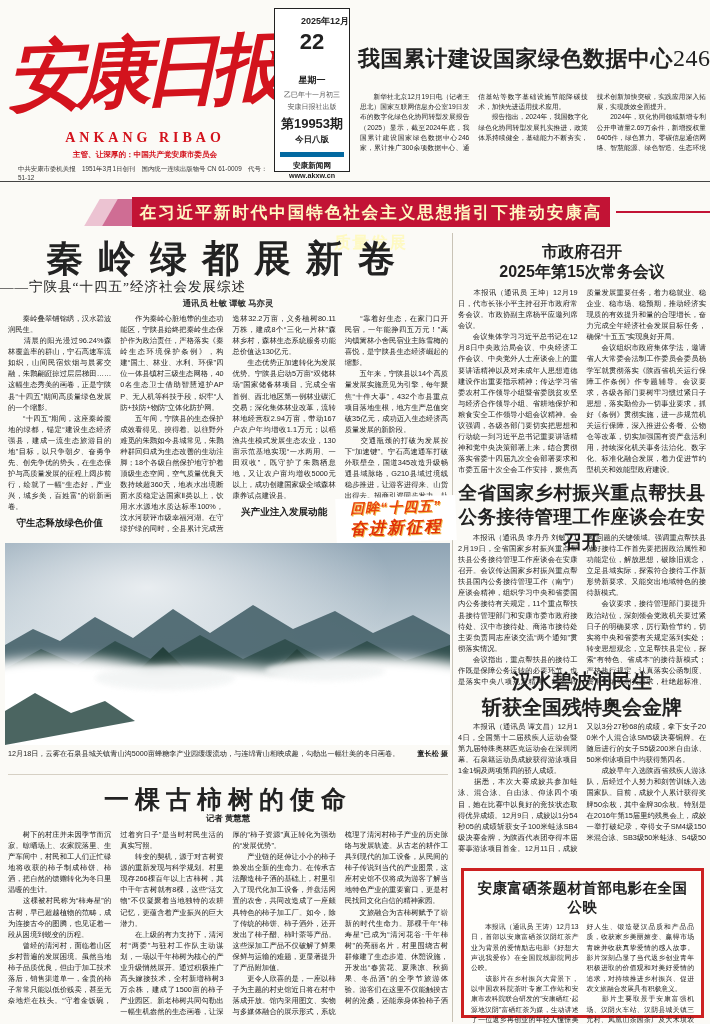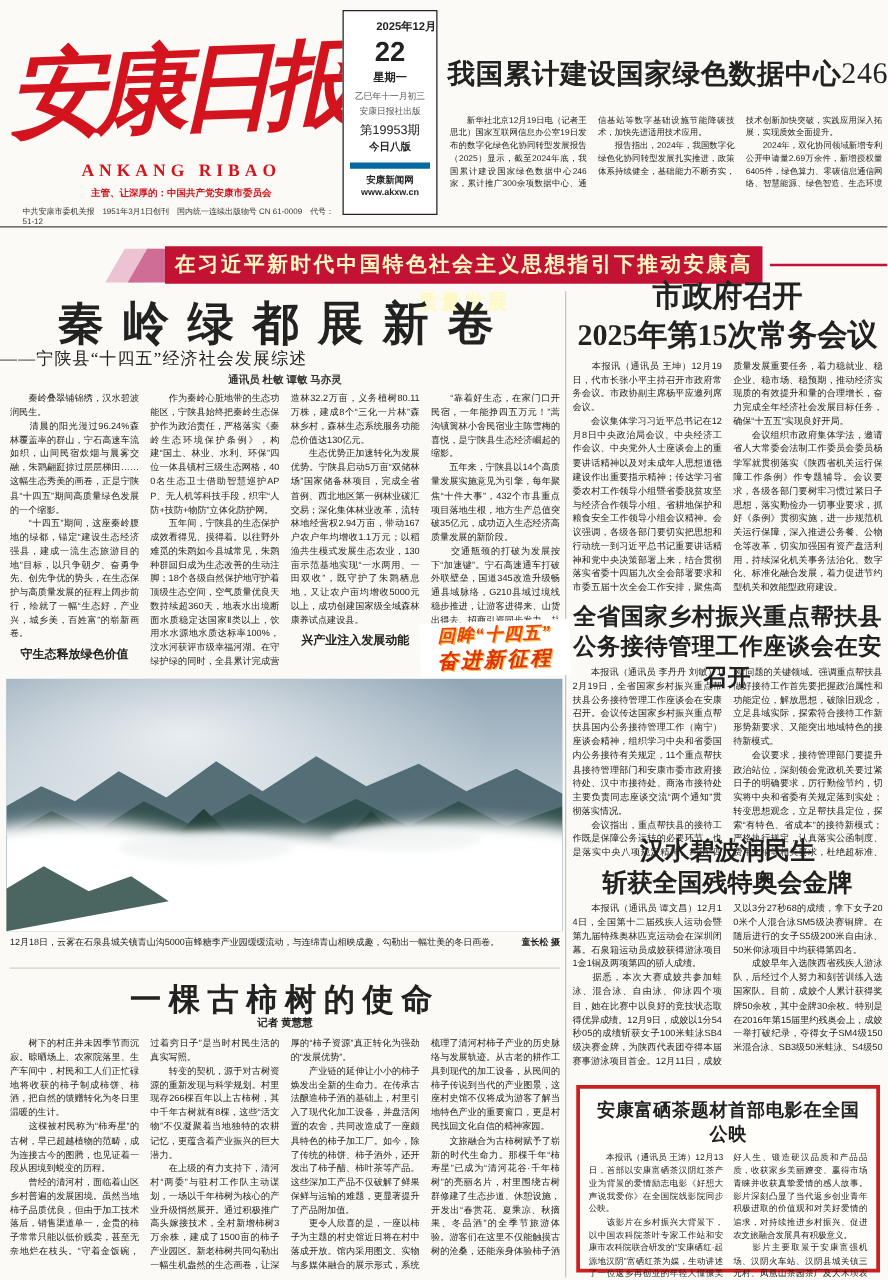--- a/index.html
+++ b/index.html
@@ -23,24 +23,24 @@
   }
   .brand-super{left:30px;top:150px;width:230px;text-align:center;color:#d3131d;font-size:7.6px;font-weight:bold;}
   .mast-footer{left:18px;top:165px;width:250px;font-size:6.4px;color:#333;}
   
   .datebox{
     left:274px;top:8px;width:74px;height:162px;border:1.5px solid #222;background:#fff;
     text-align:center;
   }
   .db-ym{font-size:9px;font-weight:bold;margin-top:6px;text-align:right;}
   .db-day{font-size:22px;font-weight:bold;line-height:28px;}
-  .db-week{font-size:9px;font-weight:bold;margin-top:0;}
+  .db-week{font-size:9px;font-weight:bold;margin-top:18px;}
   .db-lunar{font-size:7px;color:#555;margin-top:3px;font-family:"Liberation Serif",serif;}
   .db-pub{font-size:7px;color:#555;margin-top:2px;font-family:"Liberation Serif",serif;}
-  .db-issue{font-size:10px;font-weight:normal;margin-top:3px;}
+  .db-issue{font-size:13px;font-weight:bold;margin-top:3px;}
   .db-pages{font-size:8.4px;font-weight:bold;margin-top:1px;}
   .db-site{border-top:5px solid #0369a1;margin:7px 5px 0;padding-top:4px;}
   .db-sitename{font-size:7.6px;font-weight:bold;}
   .db-url{font-size:7.2px;font-weight:bold;}
   
   .topstory-hl{
     left:358px;top:44px;width:350px;text-align:center;font-weight:bold;
     font-size:22px;letter-spacing:0.5px;white-space:nowrap;
   }
   .topstory-hl .hl-num{font-family:"Liberation Serif","DejaVu Serif",serif;font-weight:normal;font-size:24px;}
@@ -79,22 +79,22 @@
   .photo{left:5px;top:543px;width:445px;height:202px;overflow:hidden;background:#b7c5ce;}
   .caption{left:8px;top:749px;width:440px;font-size:7.2px;line-height:1.5;color:#222;}
   .caption .credit{float:right;font-weight:bold;}
   .rule-photo{left:8px;top:774px;width:440px;height:1px;background:#d6d0c4;}
   
   .per-hl{left:8px;top:783px;width:440px;text-align:center;font-size:25px;font-weight:bold;
           letter-spacing:6px;font-family:"Liberation Serif","DejaVu Serif",serif;}
   .per-byline{left:8px;top:813px;width:440px;text-align:center;font-size:8.4px;font-weight:bold;}
   .per-body{left:8px;top:829px;width:440px;height:193px;columns:4;}
   
-  .a1-hl{left:458px;top:223px;width:248px;text-align:center;font-size:24px;font-weight:bold;
-         line-height:1.28;white-space:pre-line;font-family:Liberation Serif, serif;}
+  .a1-hl{left:458px;top:242px;width:248px;text-align:center;font-size:16px;font-weight:bold;
+         line-height:1.28;white-space:pre-line;font-family:Liberation Sans, sans-serif;}
   .a1-body{left:458px;top:287px;width:248px;height:192px;columns:2;}
   .a2-hl{left:456px;top:481px;width:252px;text-align:center;font-size:18.5px;font-weight:900;
          line-height:1.32;white-space:pre-line;letter-spacing:0.5px;}
   .a2-body{left:458px;top:532px;width:248px;height:164px;columns:2;}
   .a3-hl{left:458px;top:668px;width:248px;text-align:center;font-size:20px;font-weight:bold;
          line-height:1.3;white-space:pre-line;font-family:"Liberation Serif","DejaVu Serif",serif;}
   .a3-body{left:458px;top:721px;width:248px;height:143px;columns:2;}
   .redbox{left:461px;top:868px;width:243px;height:150px;border:3px solid #cc2020;background:#fffefb;
           box-sizing:border-box;padding:5px 7px;}
   .a4-hl{text-align:center;font-size:14.5px;font-weight:bold;margin:3px 0 5px;

